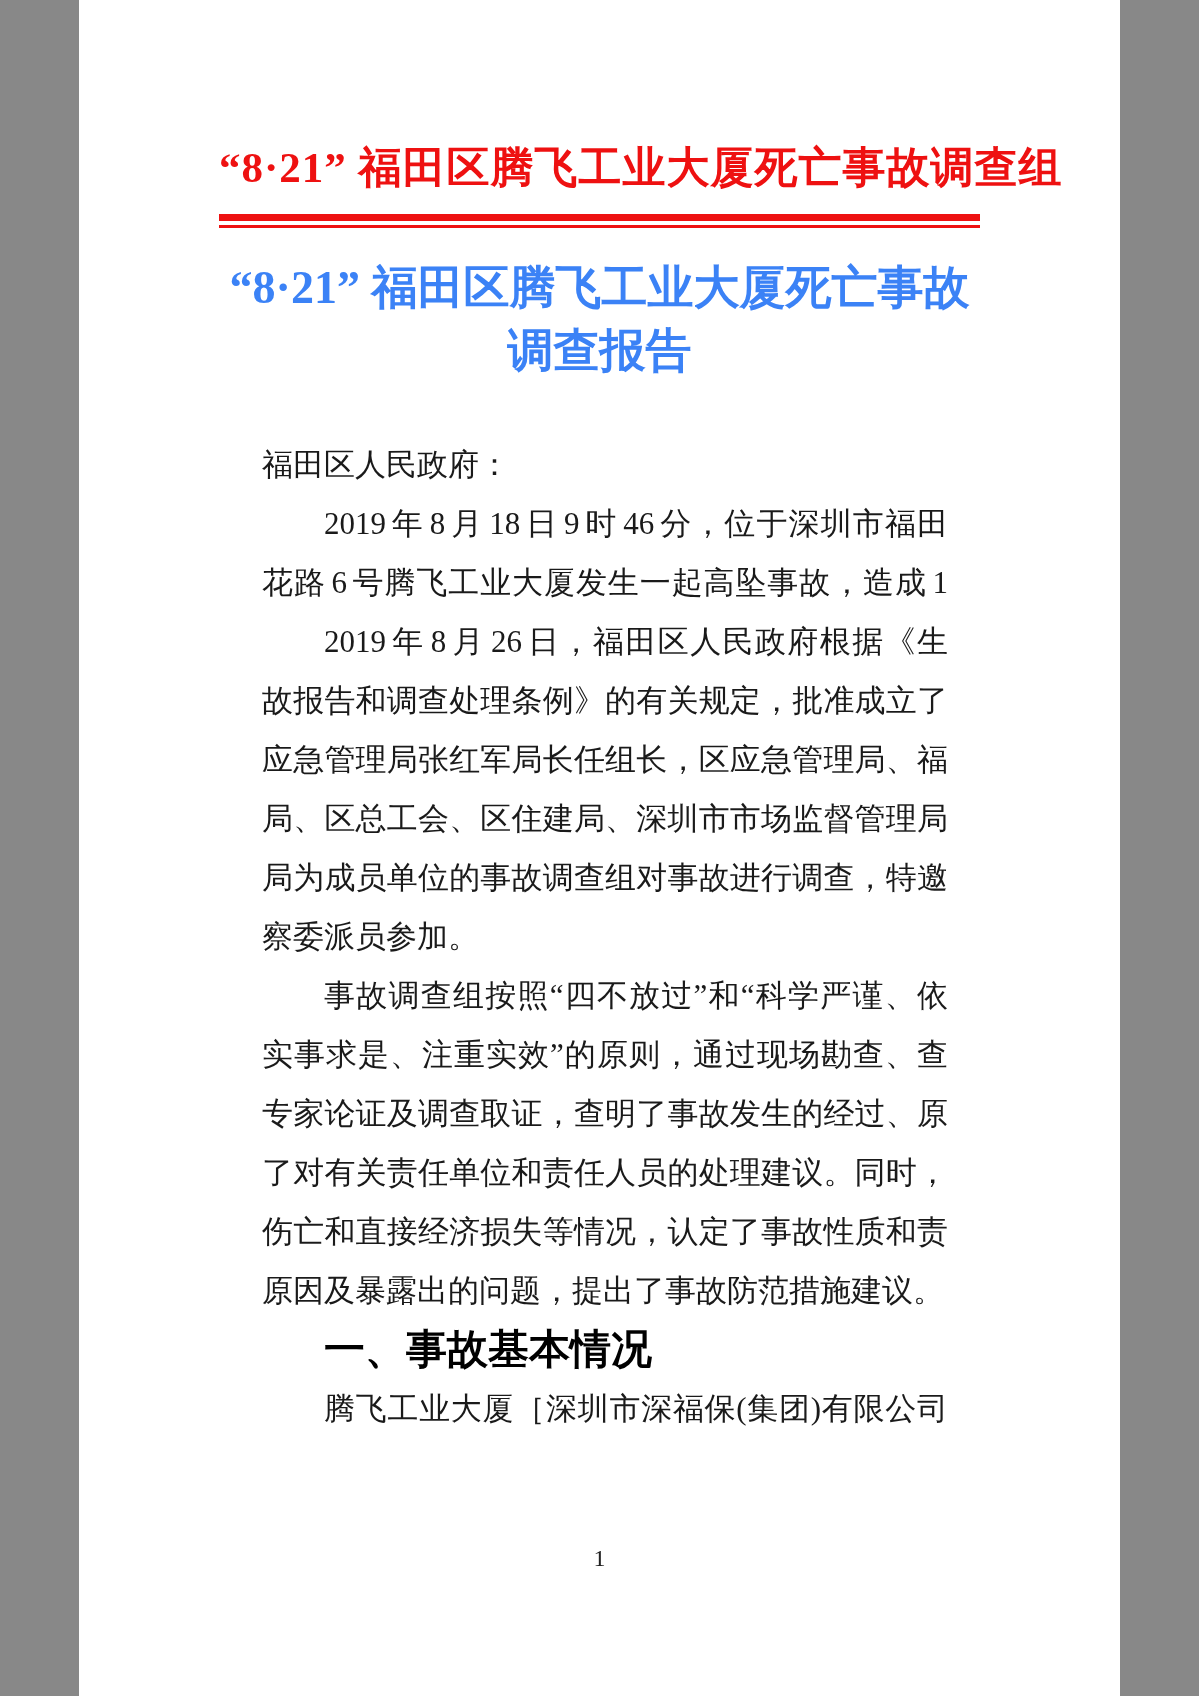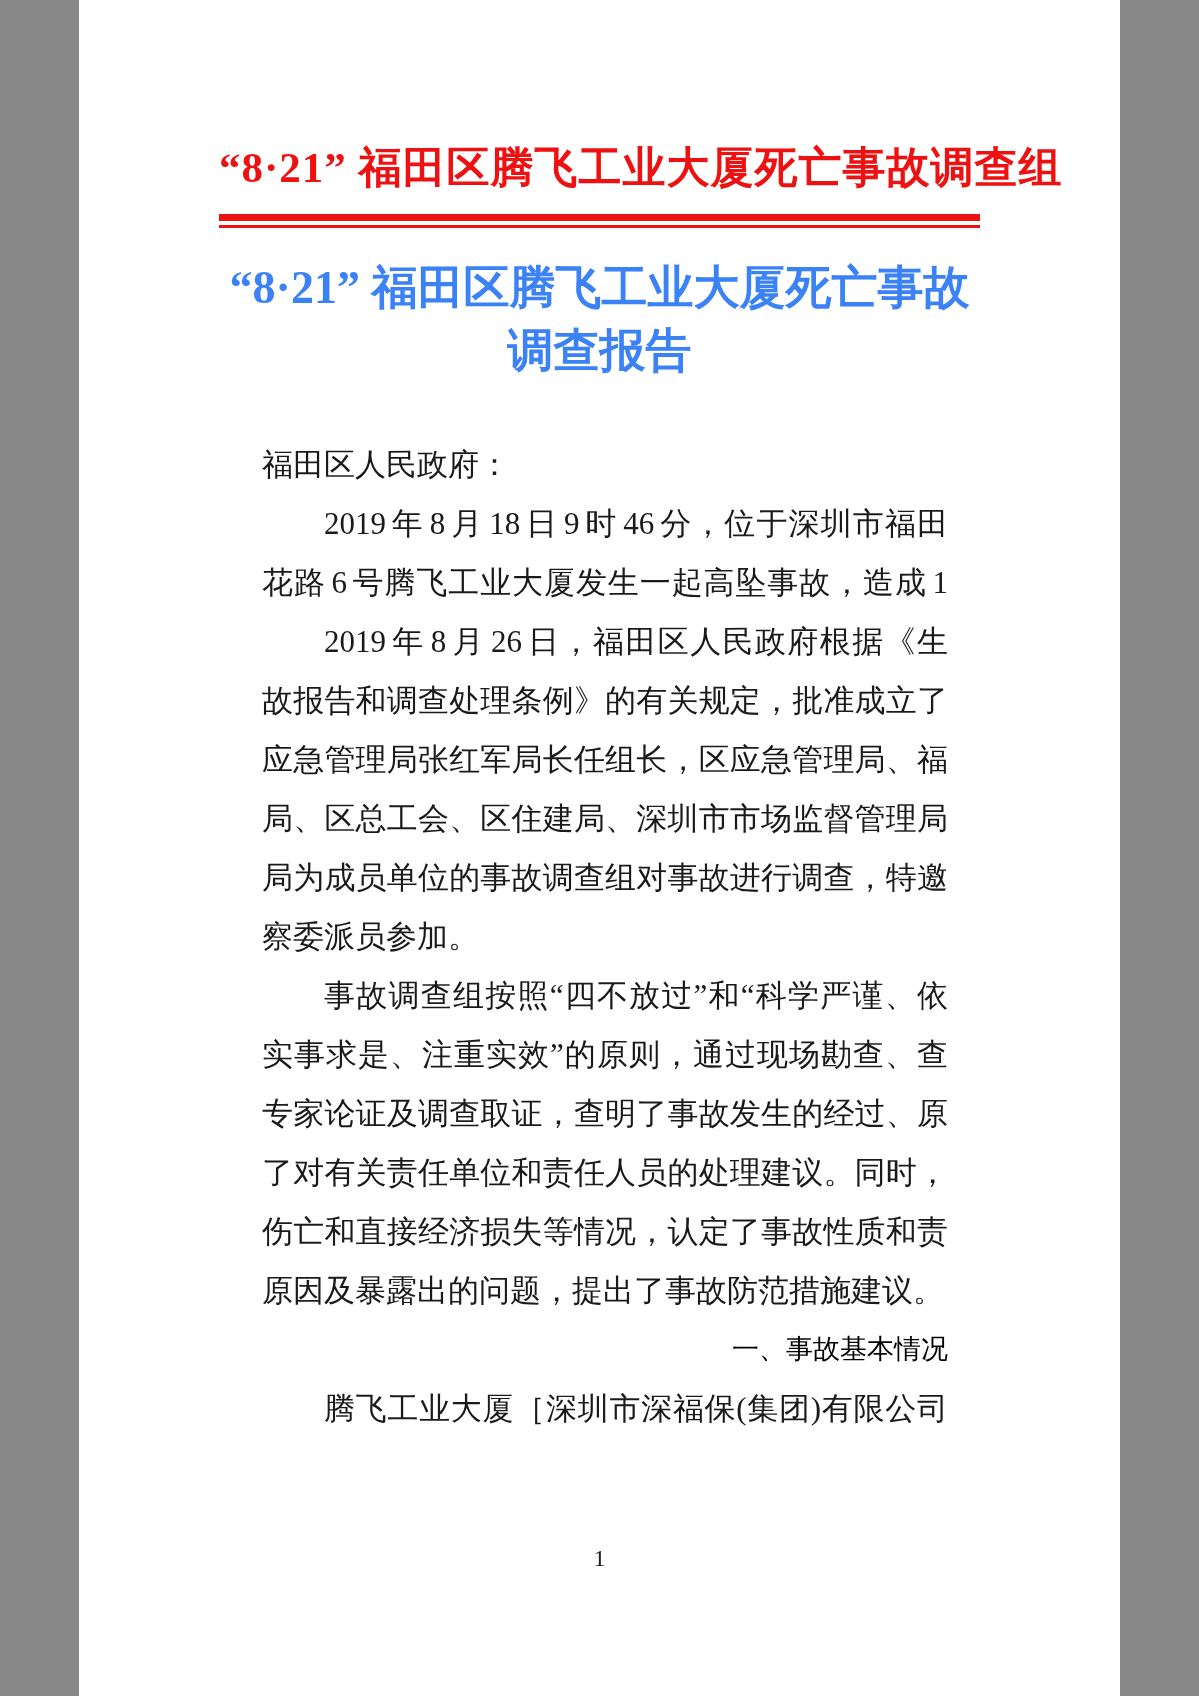--- a/index.html
+++ b/index.html
@@ -72,24 +72,23 @@
     white-space: normal;
     text-align: justify;
     text-align-last: justify;
     text-justify: inter-character;
   }
   .ln.ind {
     padding-left: 62px; 
   }
   .ln.hd {
     font-family: "Liberation Sans", "DejaVu Sans", sans-serif;
-    font-weight: normal;
-    font-size: 27px;
+    font-weight: bold;
+    font-size: 41px;
     color: #000000;
-    text-align: right;
   }
   
   .pageno {
     position: absolute;
     left: 0;
     right: 0;
     top: 1545px;
     text-align: center;
     font-size: 24px;
     color: #222222;

